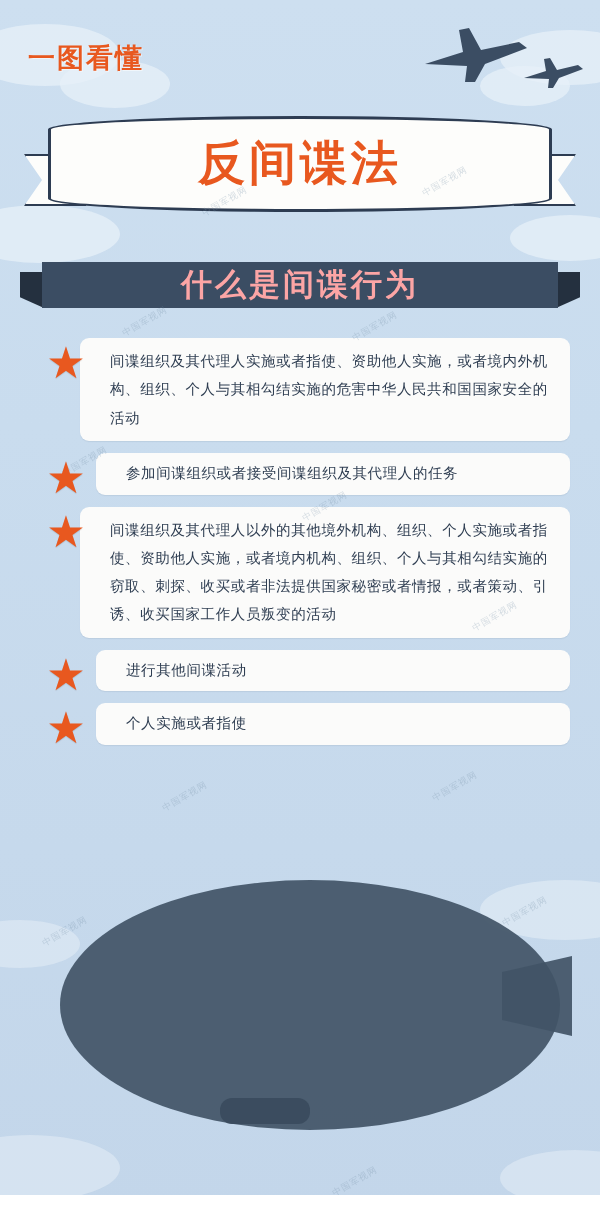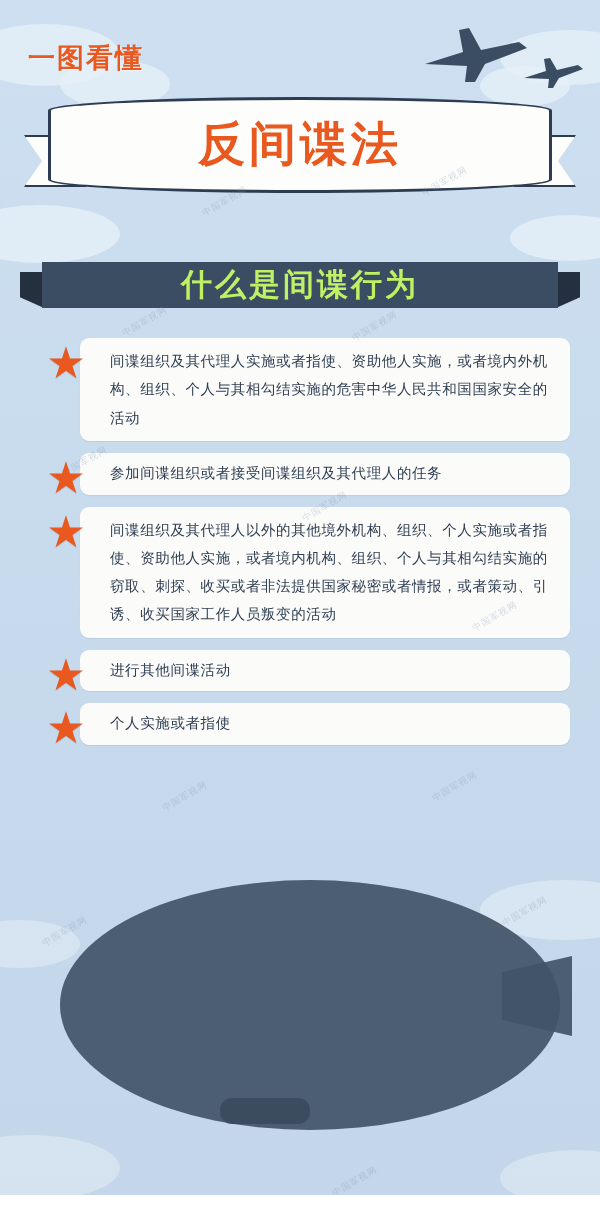--- a/index.html
+++ b/index.html
@@ -56,21 +56,21 @@
     position: absolute;
     fill: #3b4d63;
   }
   .plane.p1 { left: 415px; top: 24px; }
   .plane.p2 { left: 520px; top: 56px; }
 
   
   .ribbon-wrap {
     position: absolute;
     left: 0;
-    top: 93px;
+    top: 112px;
     width: 600px;
     height: 115px;
   }
   .ribbon-tail {
     position: absolute;
     top: 42px;
     width: 62px;
     height: 52px;
     background: #fdfdfb;
     border: 2px solid #2d3c52;
@@ -125,21 +125,21 @@
   }
   .banner-body::before,
   .banner-body::after {
     content: "";
     position: absolute;
     top: 0;
     width: 0;
     height: 0;
   }
   .banner-text {
-    color: #bef264;
+    color: #fca5a5;
     font-size: 31px;
     font-weight: bold;
     letter-spacing: 3px;
   }
   .banner-fold {
     position: absolute;
     top: 10px;
     width: 24px;
     height: 36px;
     background: #24303f;
@@ -179,21 +179,21 @@
     top: 4px;
     width: 44px;
     height: 42px;
     color: #e8581f;
     font-size: 44px;
     line-height: 42px;
     text-align: center;
     z-index: 3;
     text-shadow: 0 1px 1px rgba(0,0,0,0.12);
   }
-  .item.single .item-card { line-height: 1.5; padding-top: 10px; padding-bottom: 10px; }
+  .item.single .item-card { line-height: 1.5; padding-top: 10px; padding-bottom: 10px; margin-left: 16px; }
 
   
   .airship-area {
     position: absolute;
     left: 0;
     top: 870px;
     width: 600px;
     height: 300px;
   }
   .airship {

